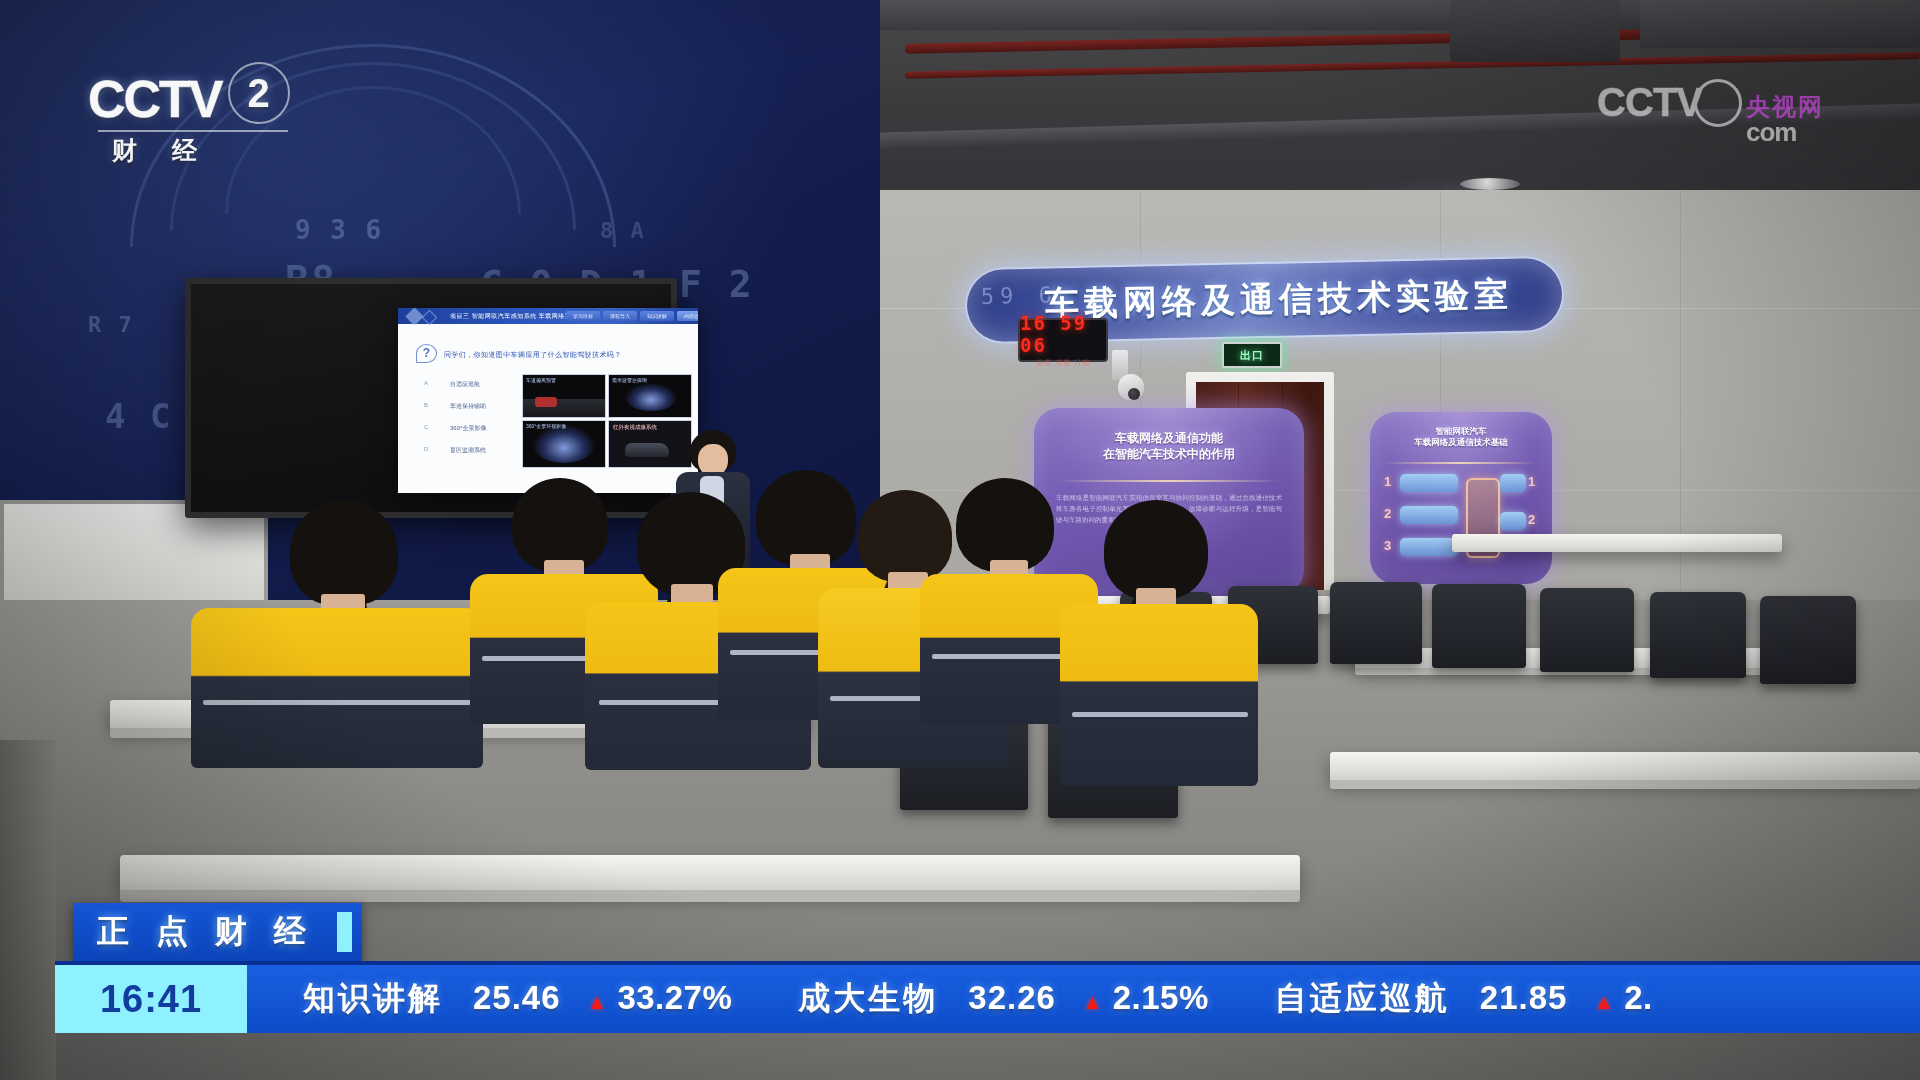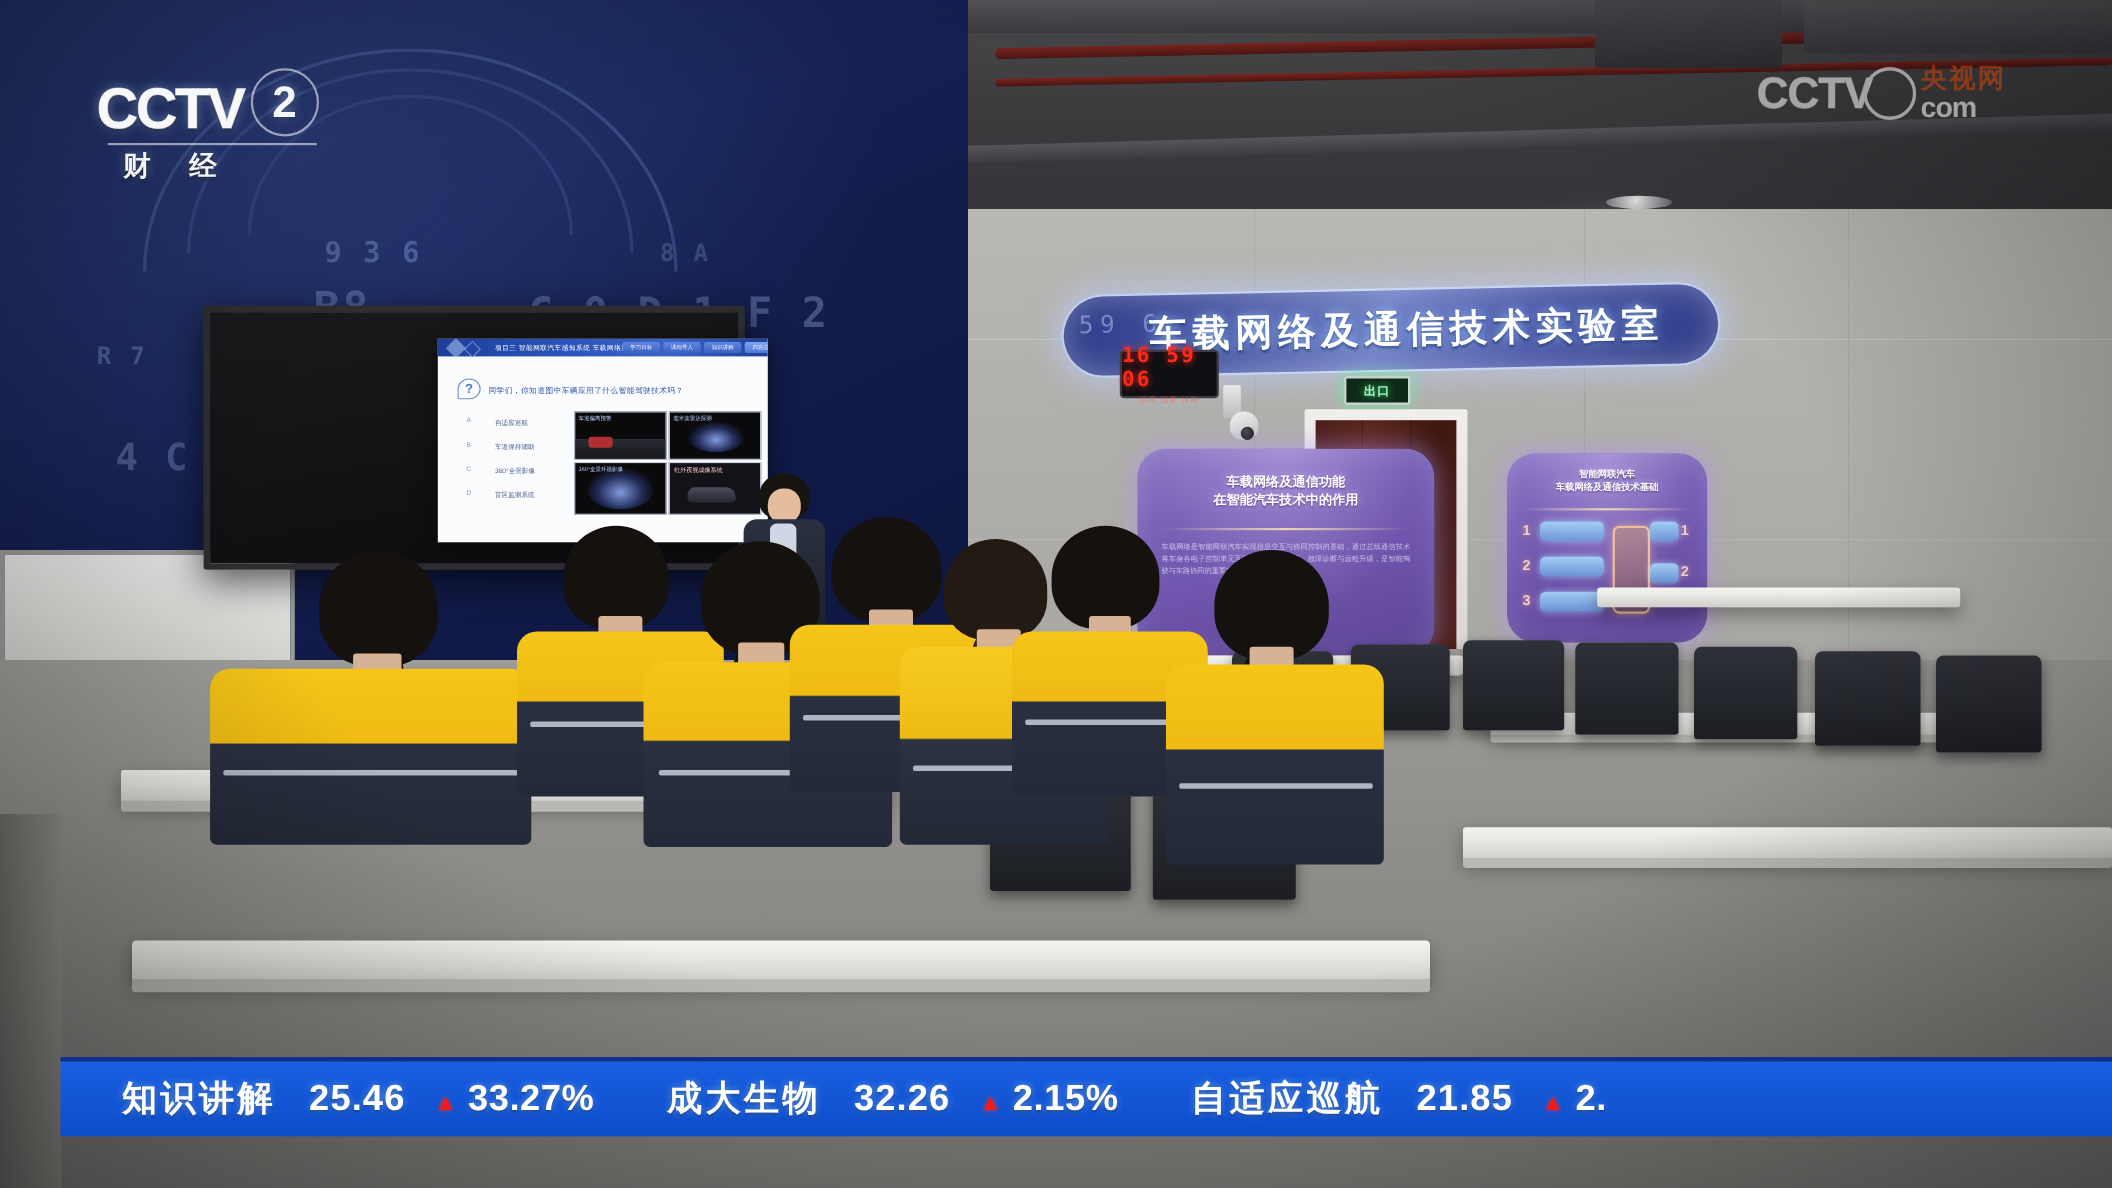--- a/index.html
+++ b/index.html
@@ -171,21 +171,21 @@
     text-shadow:0 0 9px rgba(170,200,255,.6),0 2px 4px rgba(0,0,0,.7);}
   .cctv-rule{margin:6px 0 2px 10px;width:190px;height:2px;background:rgba(255,255,255,.55);}
   .cctv-sub{margin-left:24px;font-size:25px;font-weight:700;letter-spacing:14px;
     color:rgba(255,255,255,.95);text-shadow:0 2px 5px rgba(0,0,0,.8),0 0 9px rgba(170,200,255,.5);}
 
   .watermark{position:absolute;right:96px;top:60px;display:flex;align-items:center;opacity:.62;}
   .wm-cctv{font-size:40px;font-weight:700;color:#e9e9e9;letter-spacing:-1px;
     -webkit-text-stroke:1px rgba(255,255,255,.4);}
   .wm-ring{width:42px;height:42px;border-radius:50%;border:3px solid #e3e3e3;margin:0 4px 0 -8px;}
   .wm-right{display:flex;flex-direction:column;line-height:1;}
-  .wm-cn{font-size:24px;font-weight:700;color:#c2410c;letter-spacing:2px;}
+  .wm-cn{font-size:24px;font-weight:700;color:#d946ef;letter-spacing:2px;margin-top:35px;}
   .wm-com{font-size:26px;font-weight:700;color:#ececec;letter-spacing:-1px;}
 
   .prog-title{position:absolute;left:73px;top:903px;height:58px;
     background:linear-gradient(180deg,#1356d6 0%,#0b44ba 100%);
     display:flex;align-items:center;padding:0 10px 0 24px;
     box-shadow:0 3px 10px rgba(0,0,0,.45);}
   .prog-title .pt-text{color:#ffffff;font-size:32px;font-weight:700;letter-spacing:9px;
     text-shadow:0 0 9px rgba(150,215,255,.9),0 2px 3px rgba(0,25,80,.85);}
   .prog-title .pt-bar{width:15px;height:40px;margin-left:22px;background:#8ff0ff;}
 
@@ -471,22 +471,29 @@
 
   <div class="watermark">
     <span class="wm-cctv">CCTV</span>
     <span class="wm-ring"></span>
     <span class="wm-right">
       <span class="wm-cn">央视网</span>
       <span class="wm-com">com</span>
     </span>
   </div>
 
+  <div class="prog-title">
+    <span class="pt-text">正 点 财 经</span>
+    <span class="pt-bar"></span>
+  </div>
 
   <div class="ticker">
+    <div class="tk-time">
+      <span>16:41</span>
+    </div>
     <div class="tk-list">
       <div class="tk-item">
         <span class="tk-name">知识讲解</span>
         <span class="tk-price">25.46</span>
         <span class="tk-arrow up">▲</span>
         <span class="tk-chg">33.27%</span>
       </div>
       <div class="tk-item">
         <span class="tk-name">成大生物</span>
         <span class="tk-price">32.26</span>

